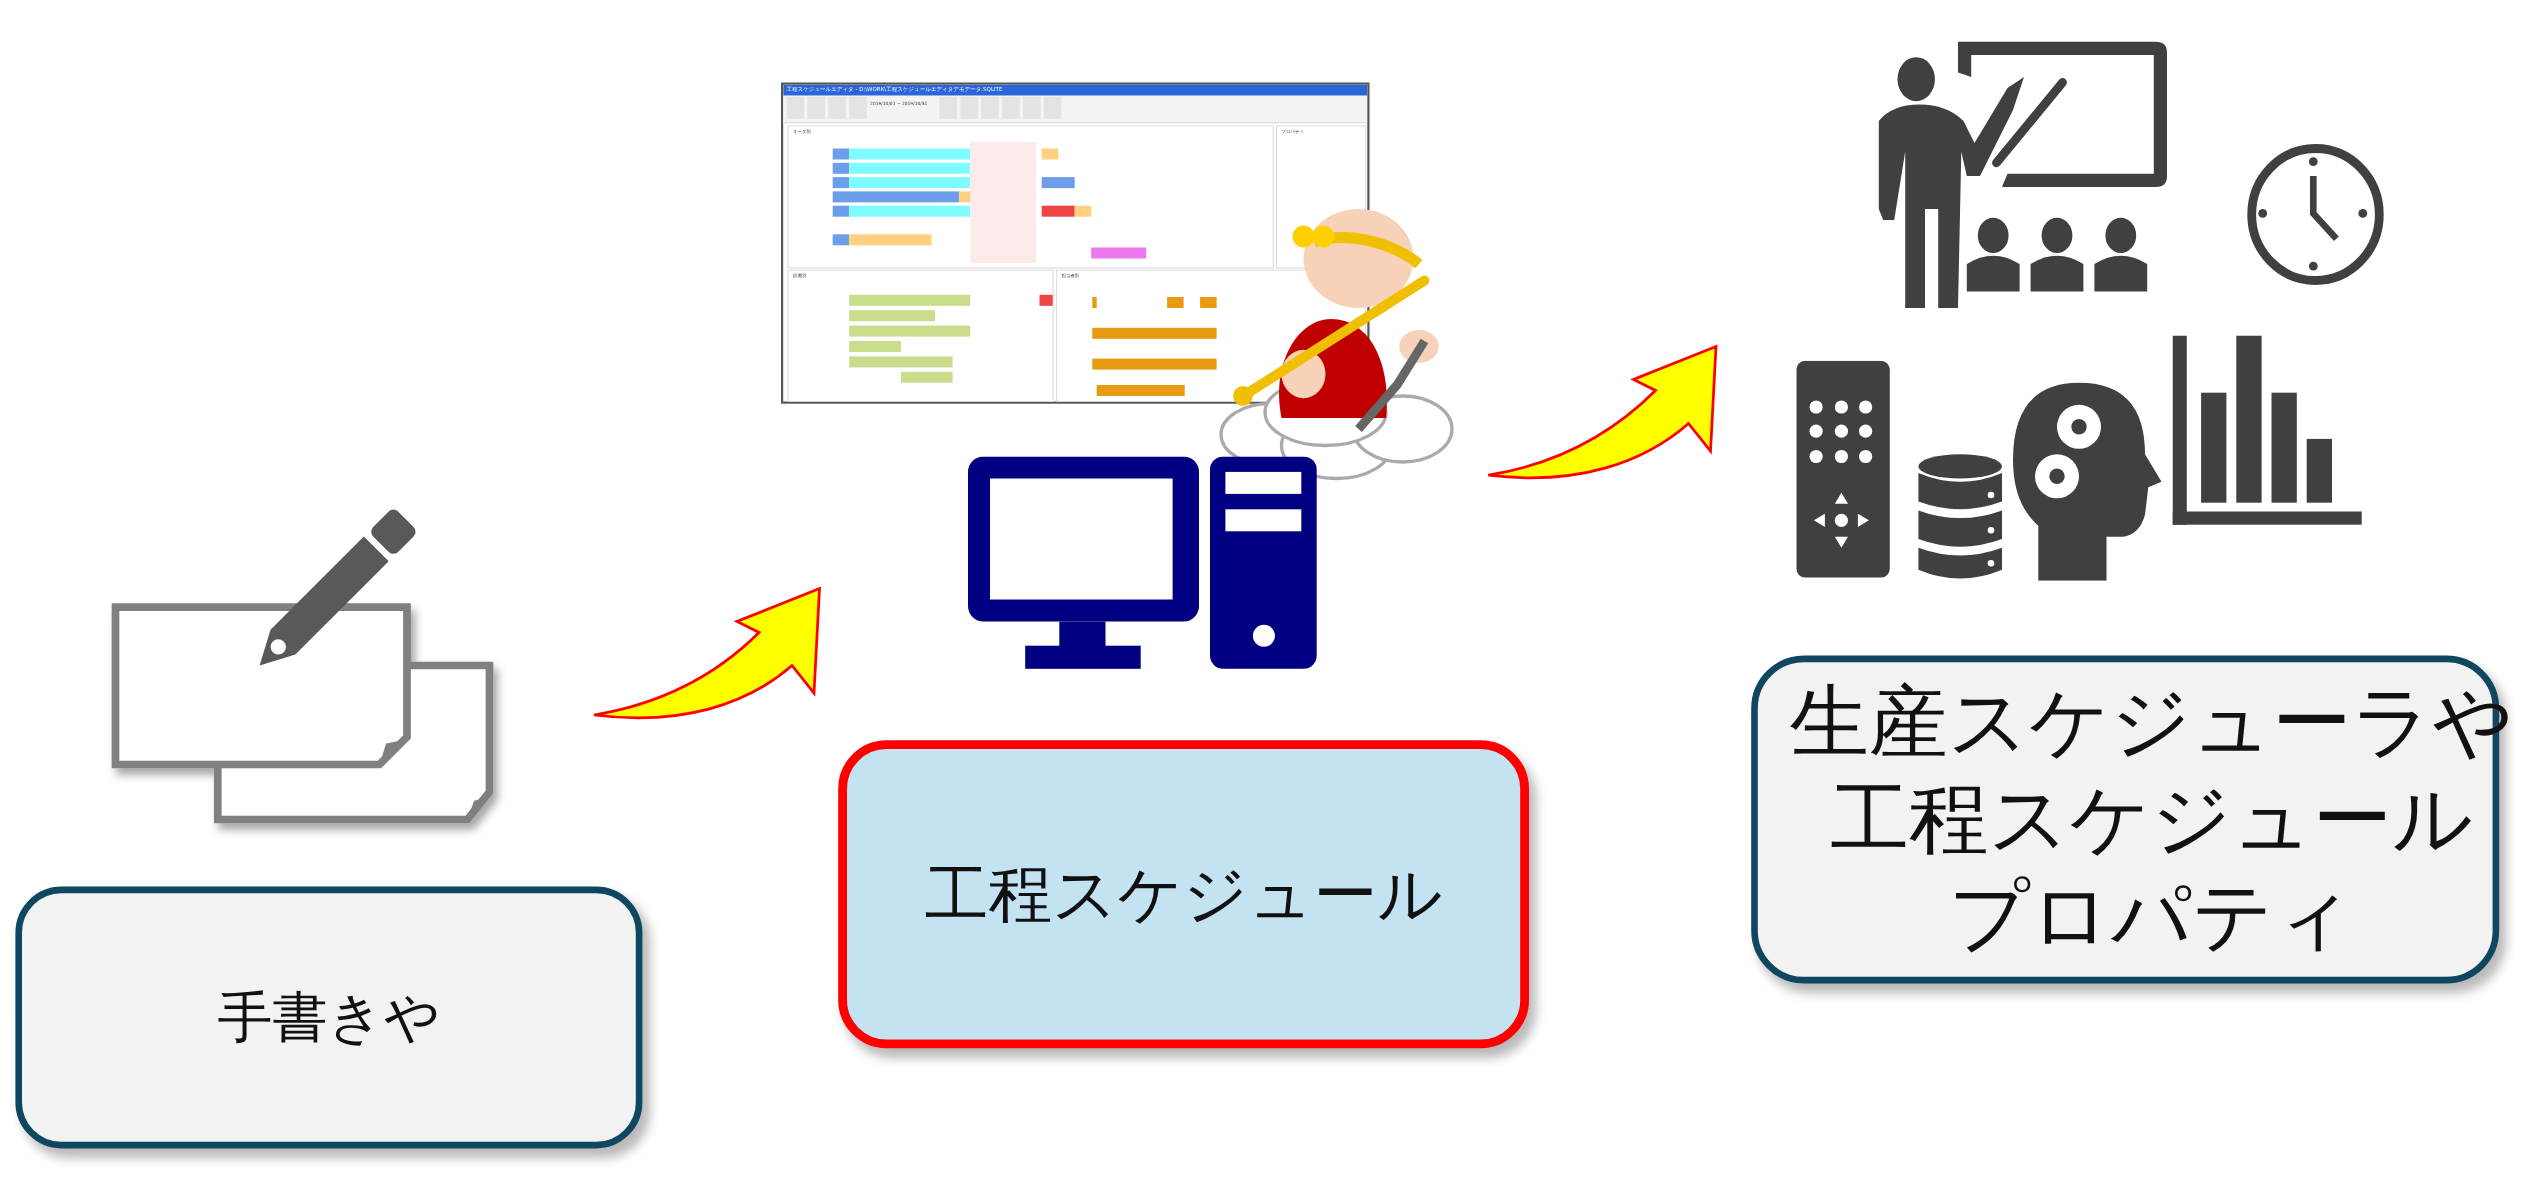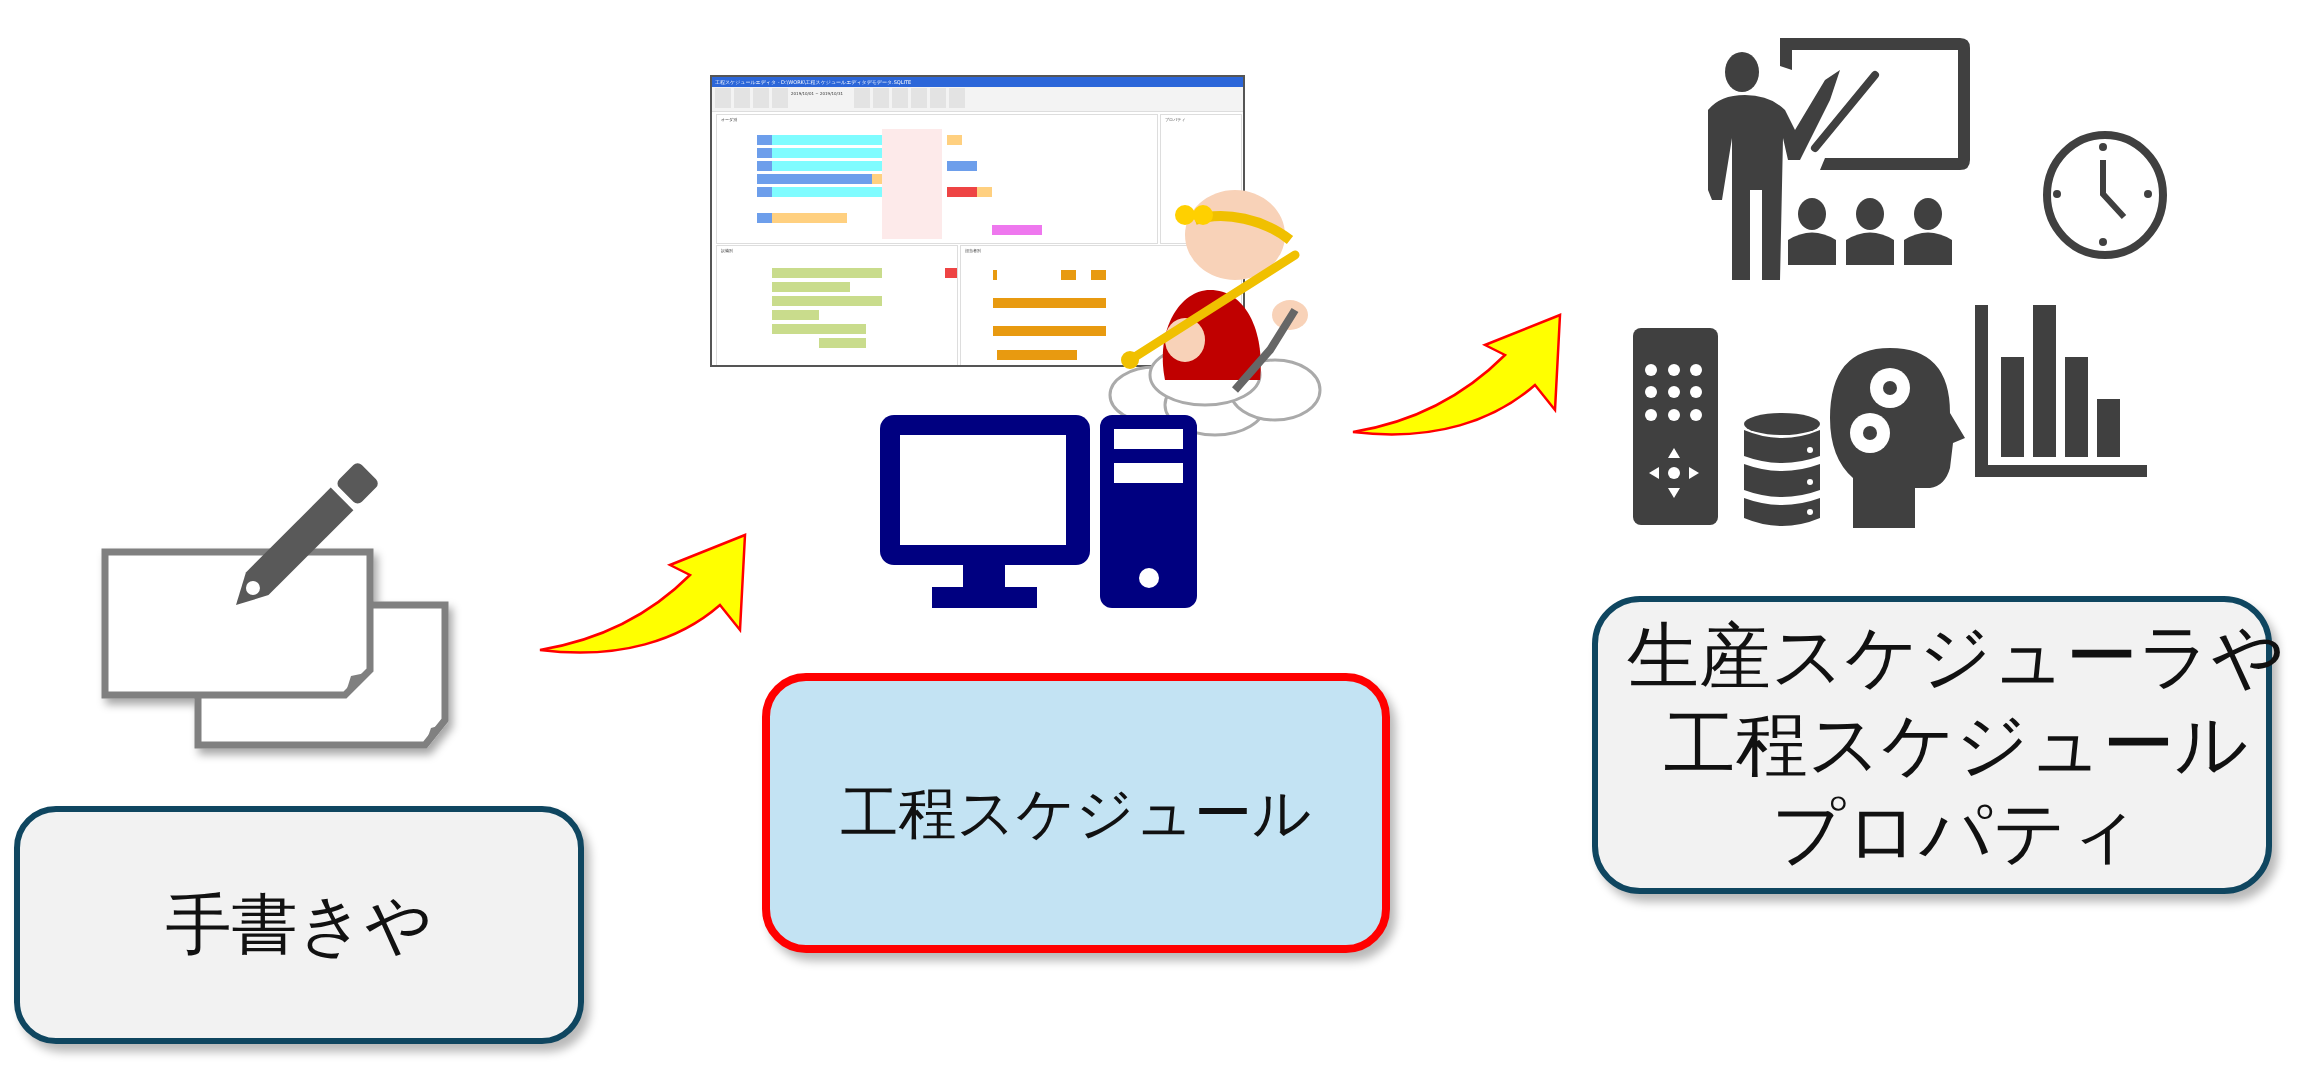--- a/index.html
+++ b/index.html
@@ -1,21 +1,21 @@
 <!DOCTYPE html>
 <html><head>
 <meta charset="utf-8">
 <style>
   html, body { margin:0; padding:0; }
   body { width:2307px; height:1072px; background:#ffffff; position:relative; overflow:hidden;
          font-family:"DejaVu Sans", sans-serif; }
   .abs { position:absolute; }
   .box { position:absolute; box-sizing:border-box; display:flex; align-items:center; justify-content:center;
          text-align:center; color:#111; line-height:1.22; box-shadow:6px 8px 10px rgba(0,0,0,0.28); }
-  .box-left { left:14px; top:806px; width:570px; height:238px; border:6px solid #0f4660; border-radius:42px; background:#f2f2f2; font-size:66px; }
+  .box-left { left:14px; top:806px; width:570px; height:238px; border:6px solid #0f4660; border-radius:42px; background:#f2f2f2; font-size:50px; }
   .box-center { left:762px; top:673px; width:628px; height:280px; border:8px solid #ff0000; border-radius:44px; background:#c3e3f3; font-size:58px; }
   .box-right { left:1592px; top:596px; width:680px; height:298px; border:6px solid #0f4660; border-radius:48px; background:#f2f2f2; font-size:72px;padding-left:48px; }
   .line { display:block; white-space:nowrap; }
   
   .app { left:710px; top:75px; width:535px; height:292px; background:#fff; border:2px solid #555; box-sizing:border-box; overflow:hidden; font-size:4px; color:#333; }
   .app .titlebar { height:10px; background:#2b66d9; color:#fff; font-size:5px; line-height:10px; padding-left:3px; }
   .app .toolbar { height:22px; background:#f3f3f3; border-bottom:1px solid #ddd; display:flex; gap:3px; padding:1px 3px; }
   .app .tb { width:16px; height:20px; background:#e3e3e3; }
   .app .panel { position:absolute; background:#fff; border:1px solid #ddd; }
   .gbar { position:absolute; height:10px; }

